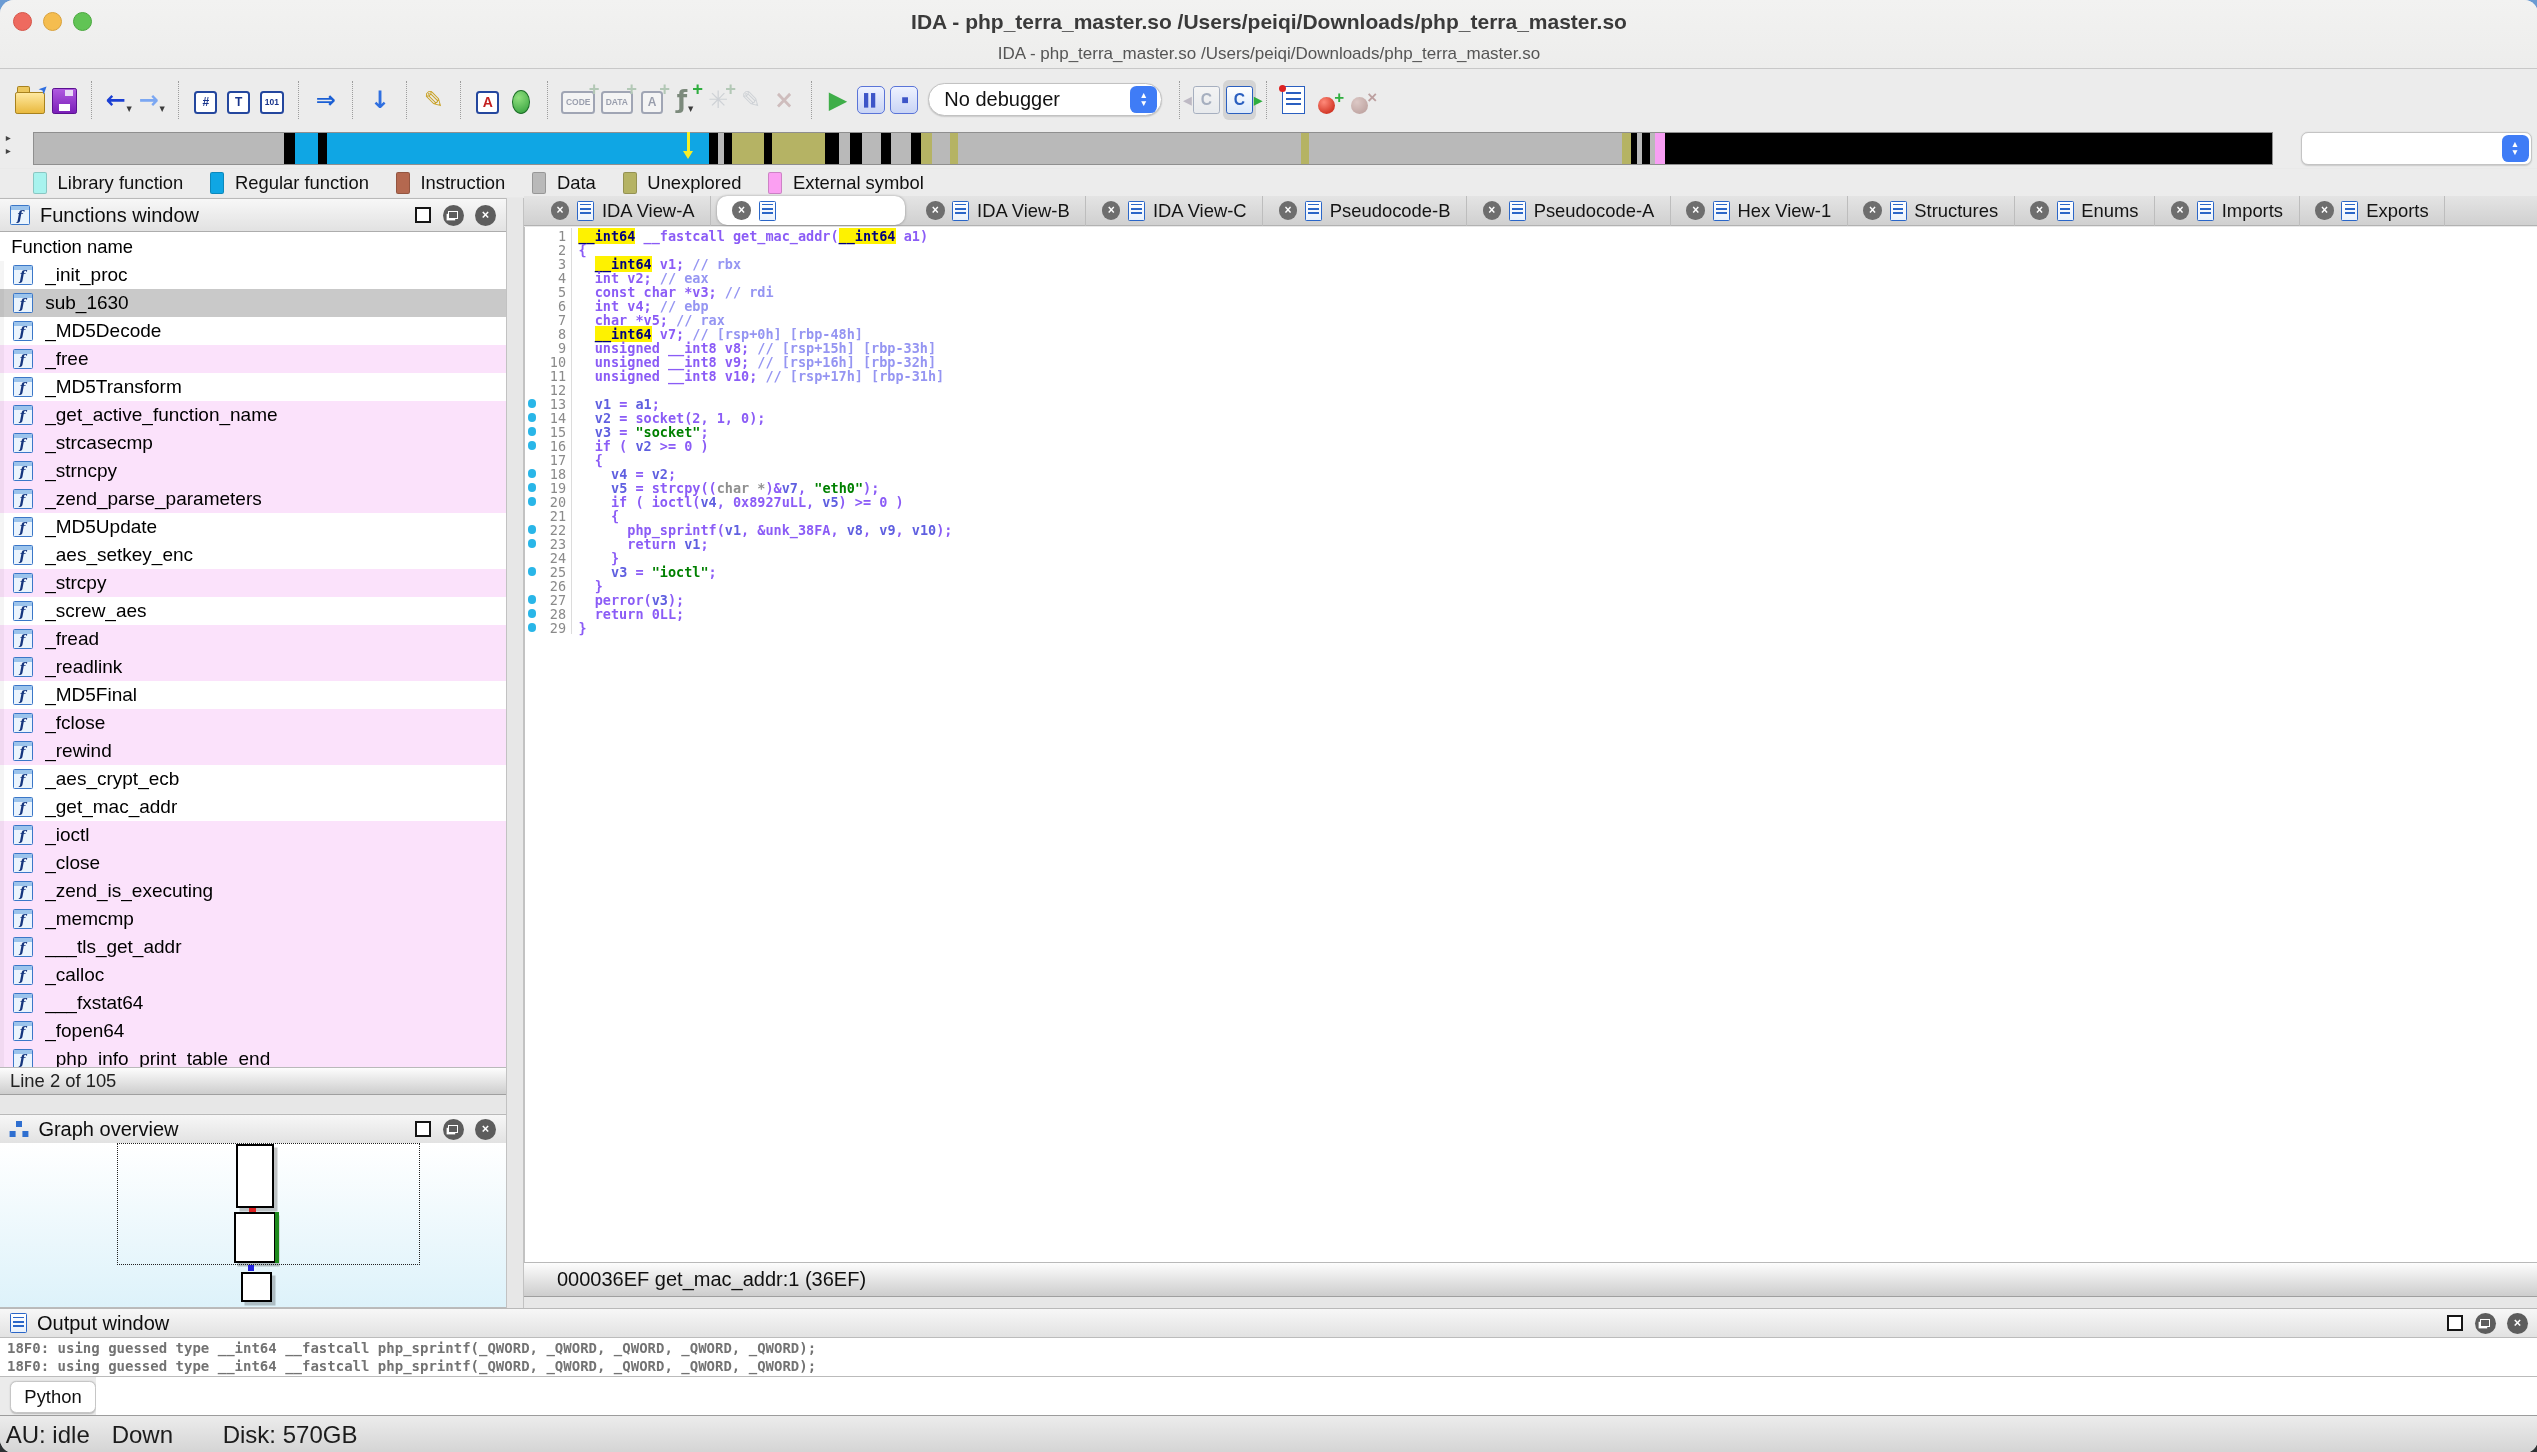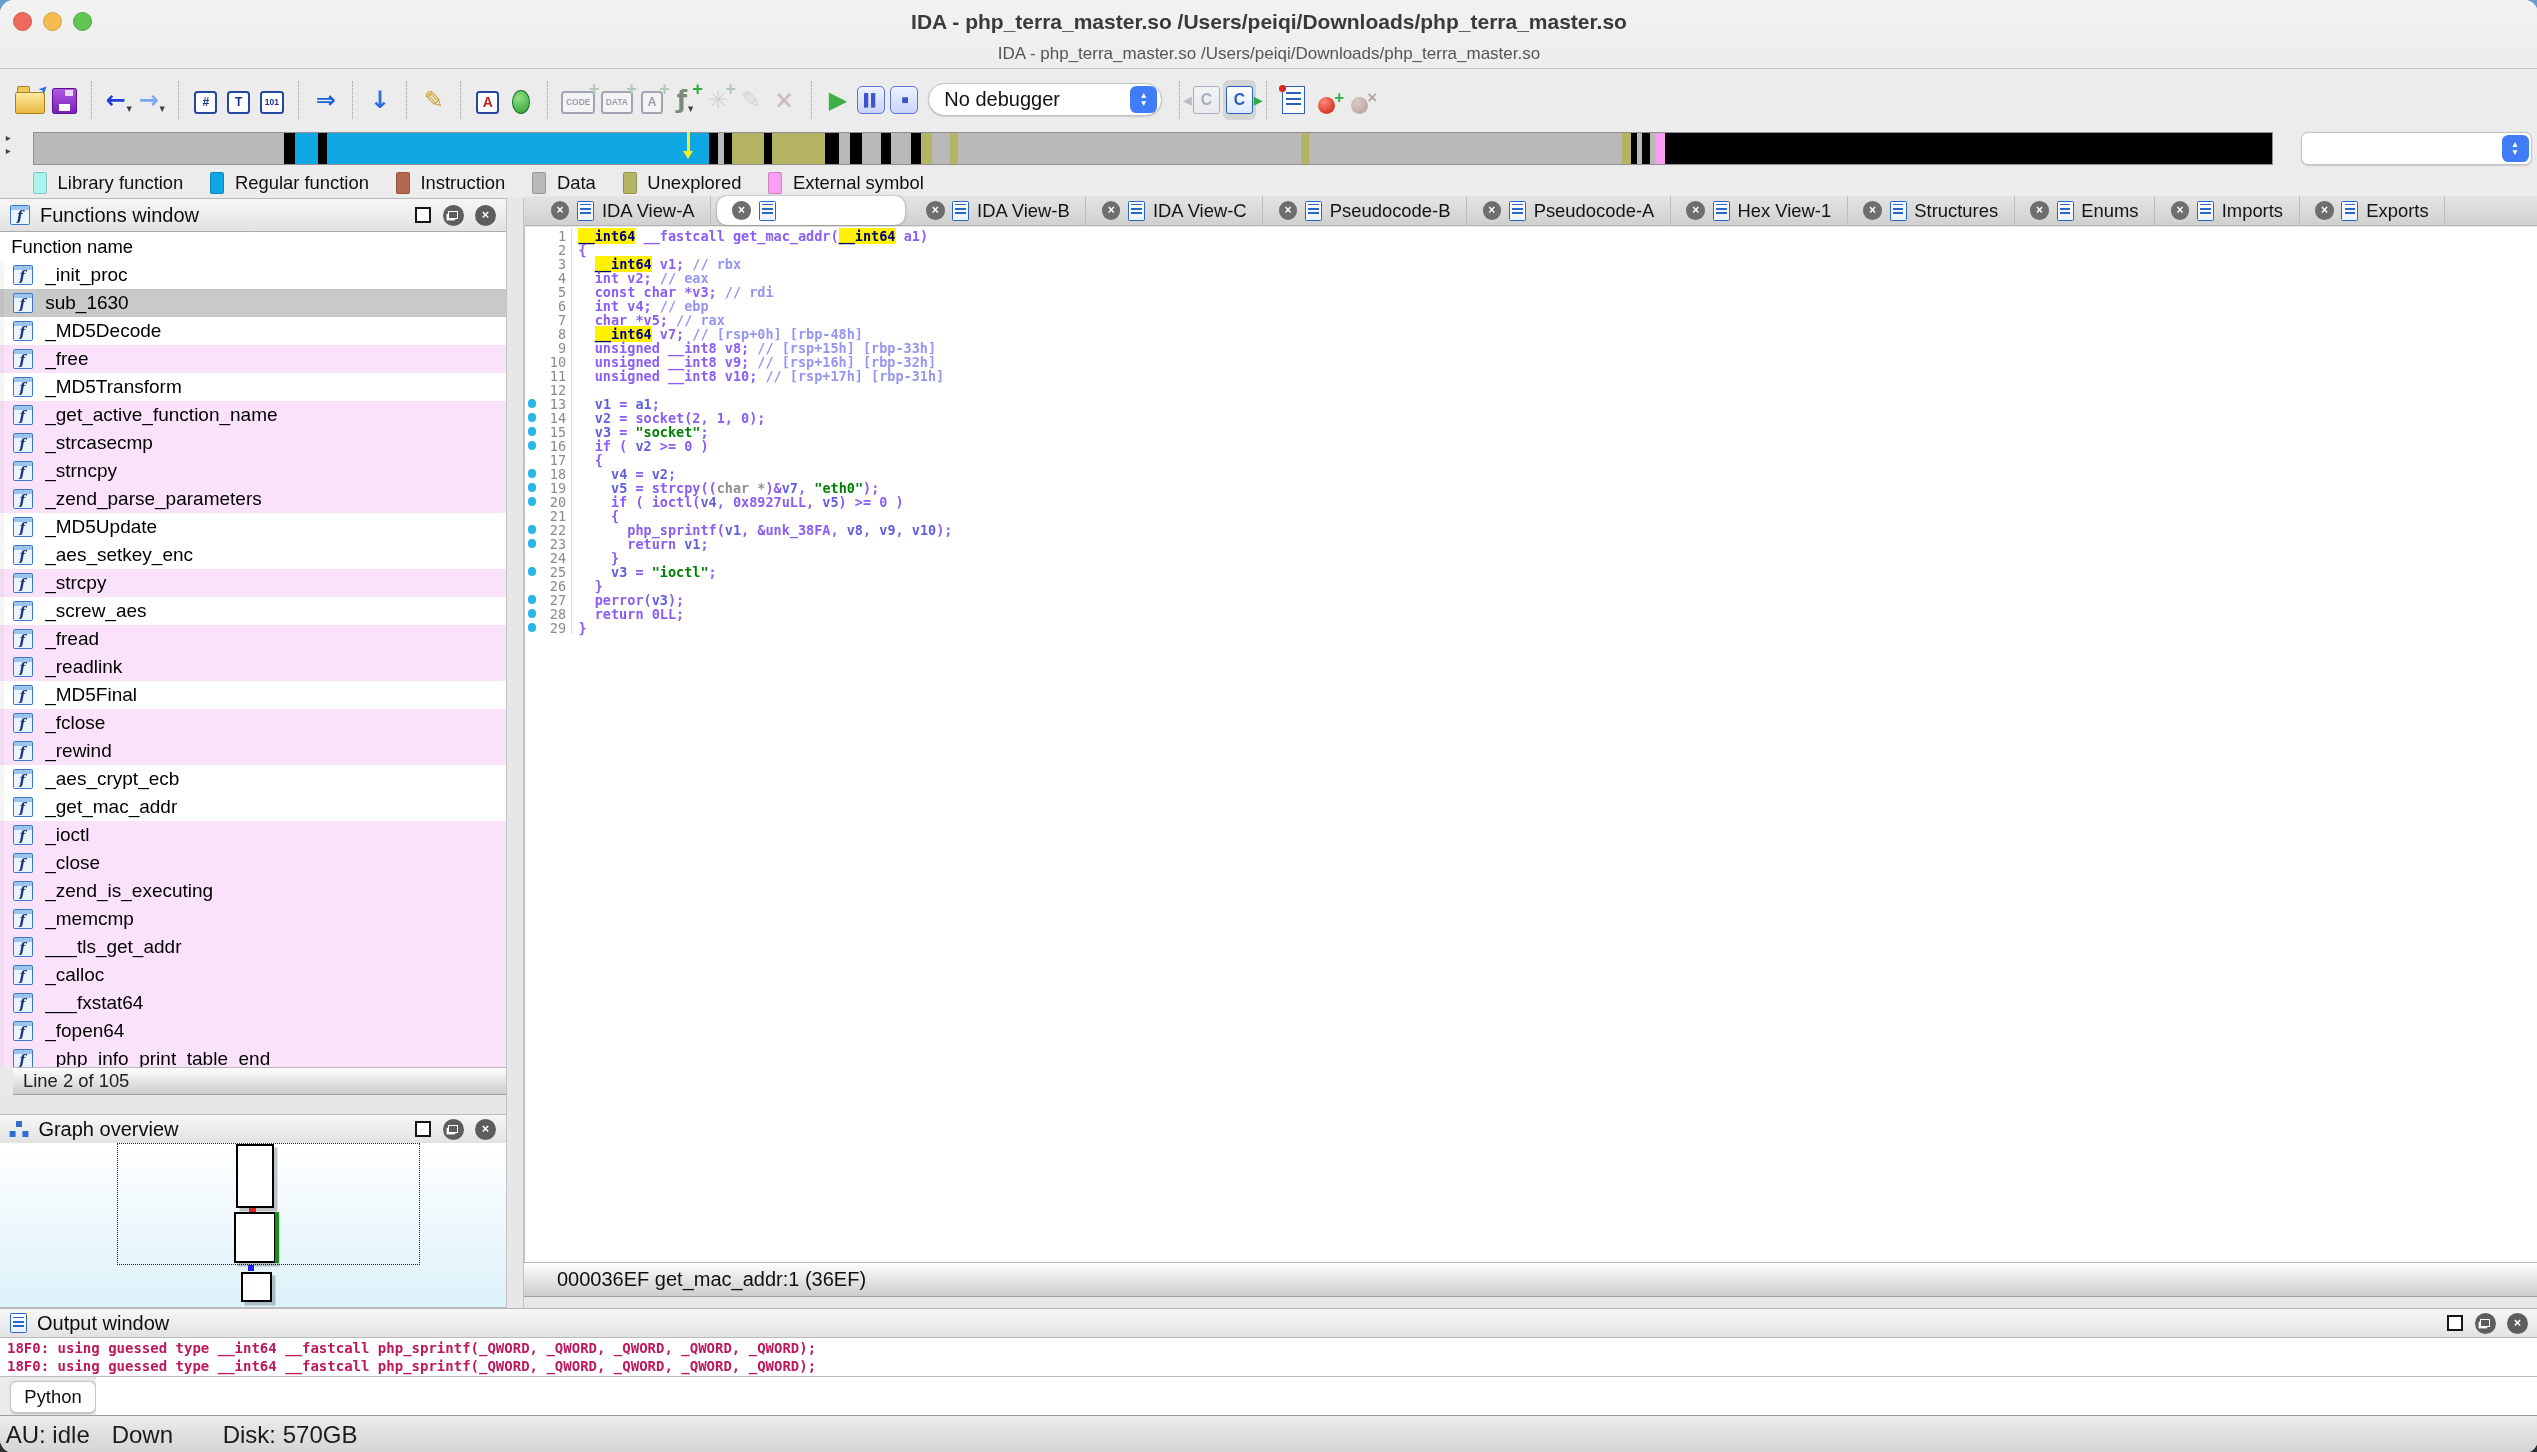--- a/index.html
+++ b/index.html
@@ -76,21 +76,21 @@
   #fn-colhead{position:absolute;left:0;top:232px;width:506px;height:30px;background:#fff;border-bottom:0.7px solid #e0e0e0;display:flex;align-items:center;padding-left:11.3px;box-sizing:border-box;font-size:18.4px;color:#000}
   #fn-list{position:absolute;left:0;top:261px;width:506px;height:806px;background:#fff;overflow:hidden}
   .frow{display:flex;align-items:center;height:28px;padding-left:8.5px;box-sizing:border-box;border-left:4.2px solid rgba(0,0,0,0.04)}
   .frow.pink{background:#fbe2fb}
   .frow.sel{background:#c9c9c9}
   .fname{margin-left:12.7px;font-size:19px;color:#000;white-space:nowrap}
   .fname.bold{font-weight:normal}
   .fn-scroll{position:absolute;right:0;top:261px;width:11.3px;height:806px;background:#f3f3f3;border-left:0.7px solid #ddd}
   .fn-thumb{position:absolute;left:1.4px;top:212px;width:7.8px;height:99px;border-radius:4.2px;background:#c2c2c2}
   .gbar{background:linear-gradient(#fdfdfd,#cdcdcd);border-top:0.7px solid #b9b9b9;border-bottom:0.7px solid #9f9f9f}
-  #fn-status{position:absolute;left:13px;top:1067px;width:506px;height:28px;display:flex;align-items:center;padding-left:10px;box-sizing:border-box;font-size:18.4px;color:#222}
+  #fn-status{position:absolute;left:0;top:1067px;width:506px;height:28px;display:flex;align-items:center;padding-left:10px;box-sizing:border-box;font-size:18.4px;color:#222}
   #left-gap{position:absolute;left:0;top:1095px;width:506px;height:18.4px;background:#e7e7e7}
   #gr-header{left:0;top:1114px;width:506px;height:30px}
   .gricon{position:relative;width:18.4px;height:18.4px}
   .gricon::before{content:"";position:absolute;left:6.4px;top:1.4px;width:5.7px;height:5.7px;background:#2f6fd0;box-shadow:-6.4px 10px 0 #2f6fd0,6.4px 10px 0 #2f6fd0}
   #gr-content{position:absolute;left:0;top:1143px;width:506px;height:164px;background:linear-gradient(180deg,#ffffff,#ddf2fa);border-bottom:0.7px solid #bbb;overflow:hidden}
   .gview{position:absolute;border:1.4px dotted #222;left:117px;top:0;width:301px;height:120px}
   .gnode{position:absolute;background:#fff;border:2.1px solid #000;box-shadow:3.5px 3.5px 0 rgba(0,0,0,.22);box-sizing:border-box}
   .gm{position:absolute}
   .vsplit{position:absolute;left:506px;top:198px;width:18.4px;height:1110px;background:#e7e7e7;border-left:0.7px solid #c2c2c2;border-right:0.7px solid #c2c2c2;box-sizing:border-box}
 
@@ -114,21 +114,21 @@
   .tk-com{color:#9595f2}
   .tk-str{color:#008000}
   .tk-cs{color:#8f8f8f}
   .tk-hl{background:#fef200;color:#00007f}
   #code-status{position:absolute;left:524px;top:1262px;width:2014px;height:35px;display:flex;align-items:center;padding-left:33px;box-sizing:border-box;font-size:20px;color:#101010}
   #code-gap{position:absolute;left:524px;top:1297px;width:2014px;height:10.6px;background:#e7e7e7}
 
   
   #out-header{left:0;top:1308px;width:2538px;height:30px}
   #out-content{position:absolute;left:0;top:1337px;width:2538px;height:40px;background:#fff;border-top:0.7px solid #bbb;border-bottom:0.7px solid #bbb;box-sizing:border-box;padding:2.1px 0 0 7px}
-  .outline{height:17.7px;line-height:17.7px;white-space:pre;font:bold 14px "DejaVu Sans Mono",monospace;color:#be185d}
+  .outline{height:17.7px;line-height:17.7px;white-space:pre;font:bold 14px "DejaVu Sans Mono",monospace;color:#737373}
   #py-row{position:absolute;left:0;top:1377px;width:2538px;height:38px;background:#ebebeb}
   .pybtn{position:absolute;left:10px;top:4.2px;width:84px;height:30px;background:#fff;border:0.7px solid #c6c6c6;border-radius:6.4px;display:flex;align-items:center;justify-content:center;font-size:18.4px;color:#111;box-shadow:0 0.7px 1.4px rgba(0,0,0,.2)}
   .pyinput{position:absolute;left:96px;top:0;width:2441px;height:38px;background:#fff;border:none;outline:none;font-size:18.4px;box-sizing:border-box}
 
   
   #statusbar{position:absolute;left:0;top:1415px;width:2538px;height:38px;background:linear-gradient(#ececec,#d4d4d4);border-top:0.7px solid #9c9c9c;display:flex;align-items:center;font-size:24px;color:#1c1c1c;box-sizing:border-box}
   .sb-au{margin-left:5.7px;width:106px}
   .sb-net{width:111px}
 </style>
 </head>

